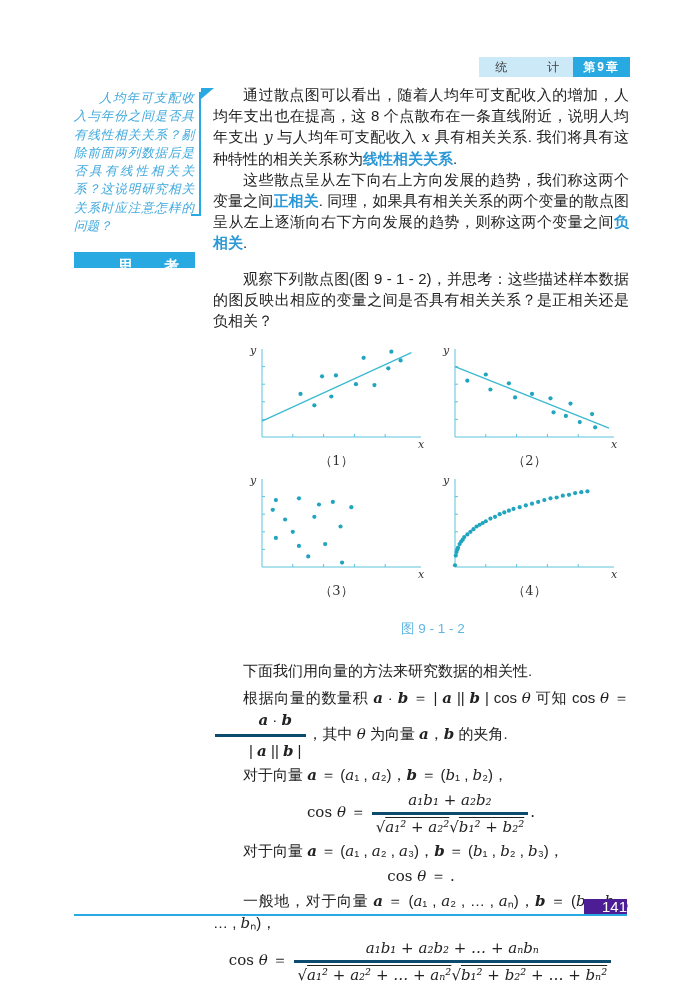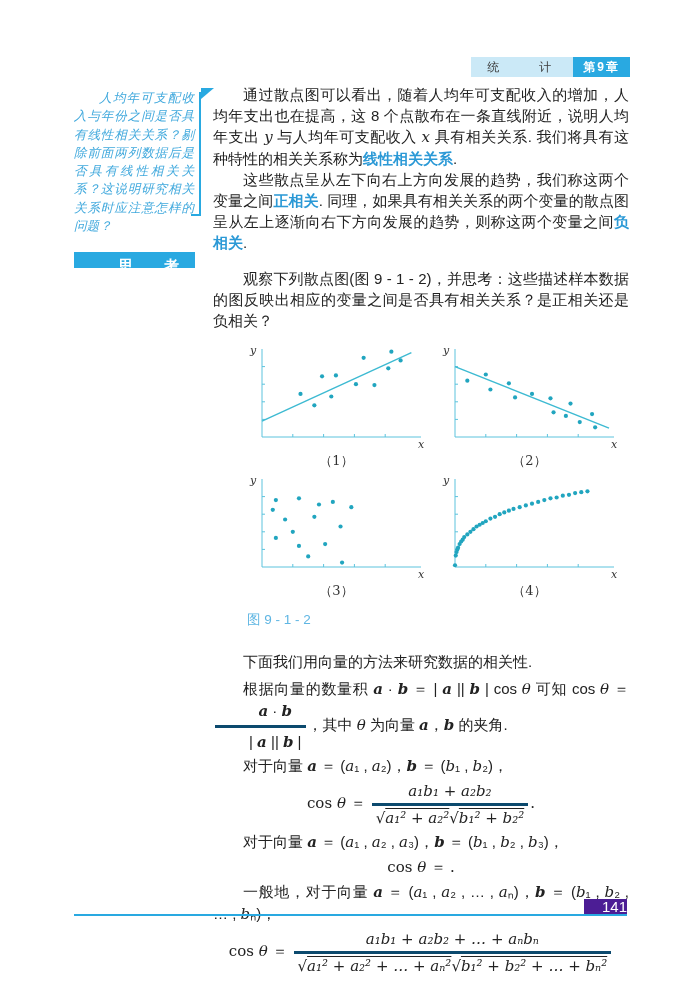--- a/index.html
+++ b/index.html
@@ -4,21 +4,21 @@
 <style>
   html,body { margin:0; padding:0; }
   body {
     width:700px; height:981px; position:relative; background:#ffffff;
     font-family:"Liberation Sans", sans-serif; color:#222; overflow:hidden;
   }
   
   .header-tabs { position:absolute; top:57px; right:70px; display:flex; }
   .tab-light {
     background:#cbe9f7; color:#3c3c3c; font-size:12px; height:20px; line-height:20px;
-    padding:0 8px 0 16px; letter-spacing:14px; white-space:nowrap;
+    padding:0 0 0 16px; letter-spacing:14px; white-space:nowrap;
   }
   .tab-dark {
     background:#29a9e1; color:#ffffff; font-size:12px; font-weight:bold;
     height:20px; line-height:20px; padding:0 10px; letter-spacing:2px; white-space:nowrap;
   }
   
   .sidebar-note {
     position:absolute; left:74px; top:89px; width:120px;
     font-size:12.6px; line-height:18.3px; color:#41a9dd; font-style:italic;
     text-align:justify; text-indent:2em;
@@ -44,21 +44,21 @@
   .p3 { margin-top:15px; }
   .p4 { margin-top:22px; }
   .p5 { margin-top:6px; }
   .p6 { margin-top:2px; }
   
   .figure { margin:12px 0 0 34px; width:372px; }
   .fig-grid { display:grid; grid-template-columns:179px 179px; column-gap:14px; row-gap:3px; }
   .fig-cell { text-align:center; }
   svg.plot { width:179px; height:108px; display:block; }
   .fig-label { font-family:"DejaVu Serif", serif; font-size:13px; color:#333; margin-top:1px; }
-  .fig-caption { text-align:left; color:#5fb6e3; font-size:13.5px; margin-top:11px; }
+  .fig-caption { text-align:center; color:#5fb6e3; font-size:13.5px; margin-top:20px; }
   svg text.axlbl { font-family:"DejaVu Serif", serif; font-style:italic; font-size:11px; fill:#333; }
   
   .disp { text-align:center; font-size:15px; margin:5px 0 4px 0; color:#222; }
   .disp .lhs { font-family:"DejaVu Serif", serif; margin-right:4px; }
   .disp i, .lhs i { font-family:"DejaVu Serif", serif; }
   .frac { display:inline-flex; flex-direction:column; vertical-align:middle; margin:0 2px; text-align:center; }
   .frac .fnum { padding:0 10px 3px 10px; border-bottom:3px solid #0c4a6e; }
   .frac .fden { padding:3px 4px 0 4px; white-space:nowrap; }
   .fm { font-family:"DejaVu Serif", serif; font-style:italic; }
   .rad { font-family:"DejaVu Serif", serif; font-style:normal; }

